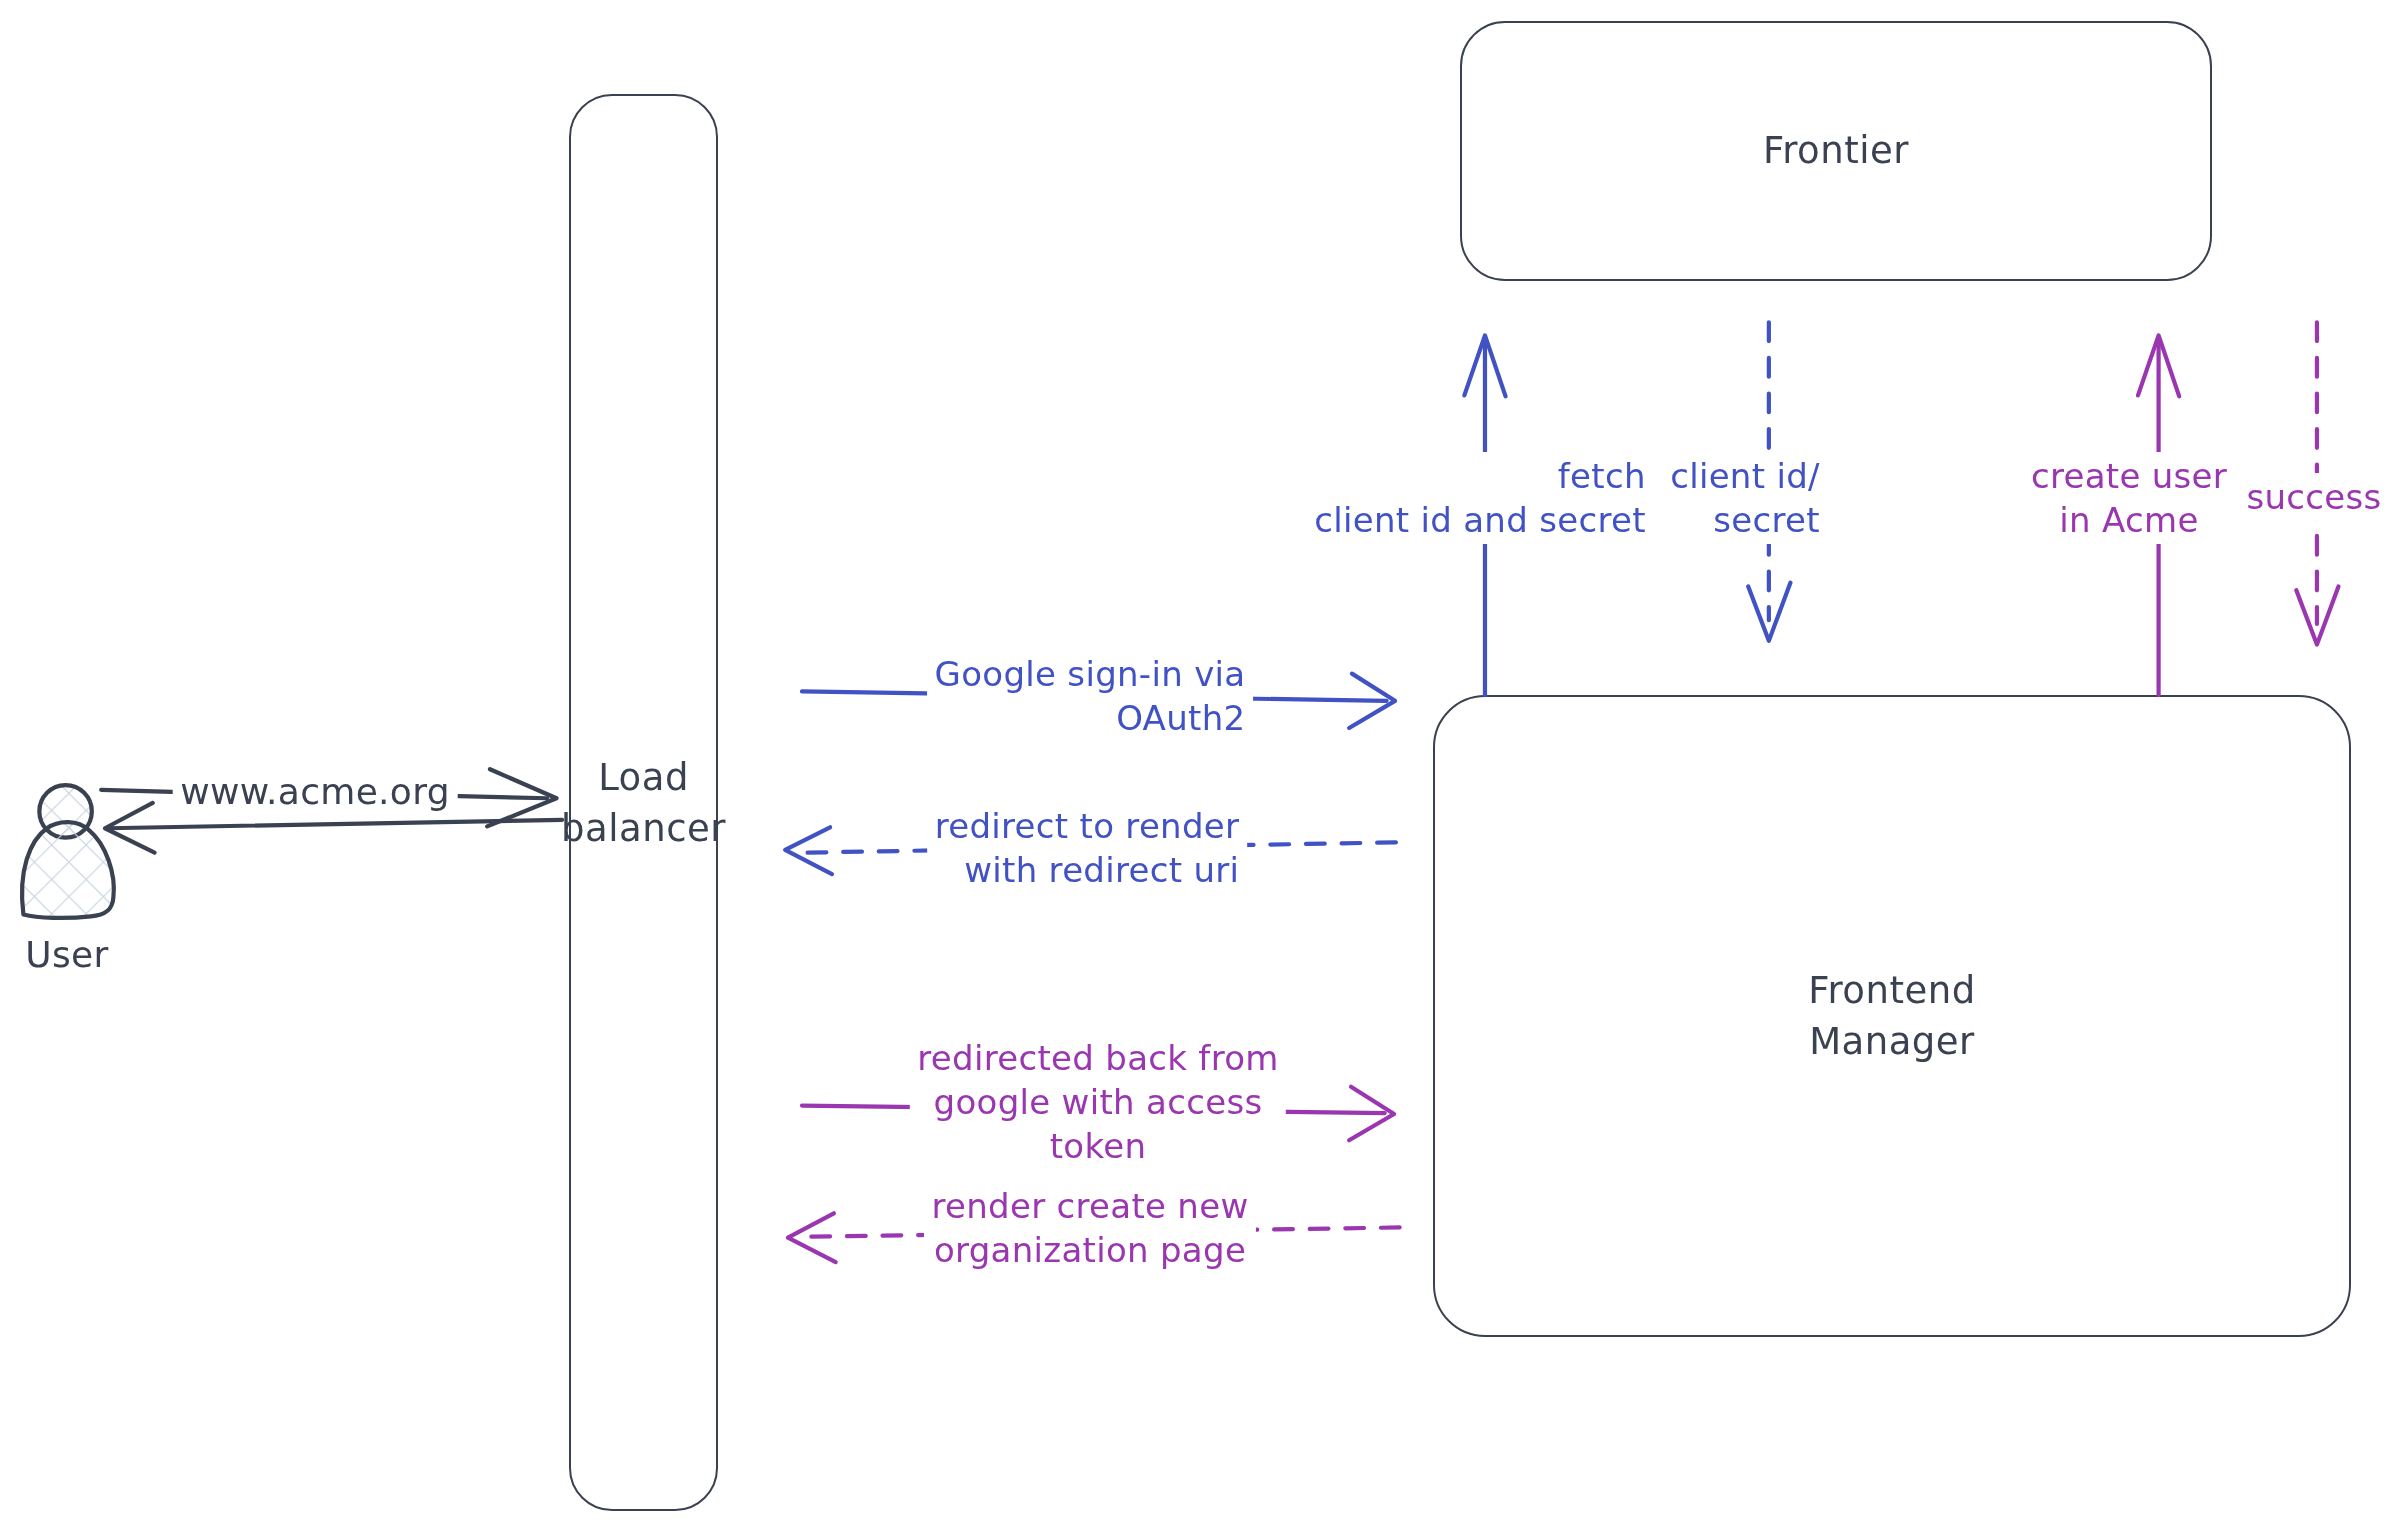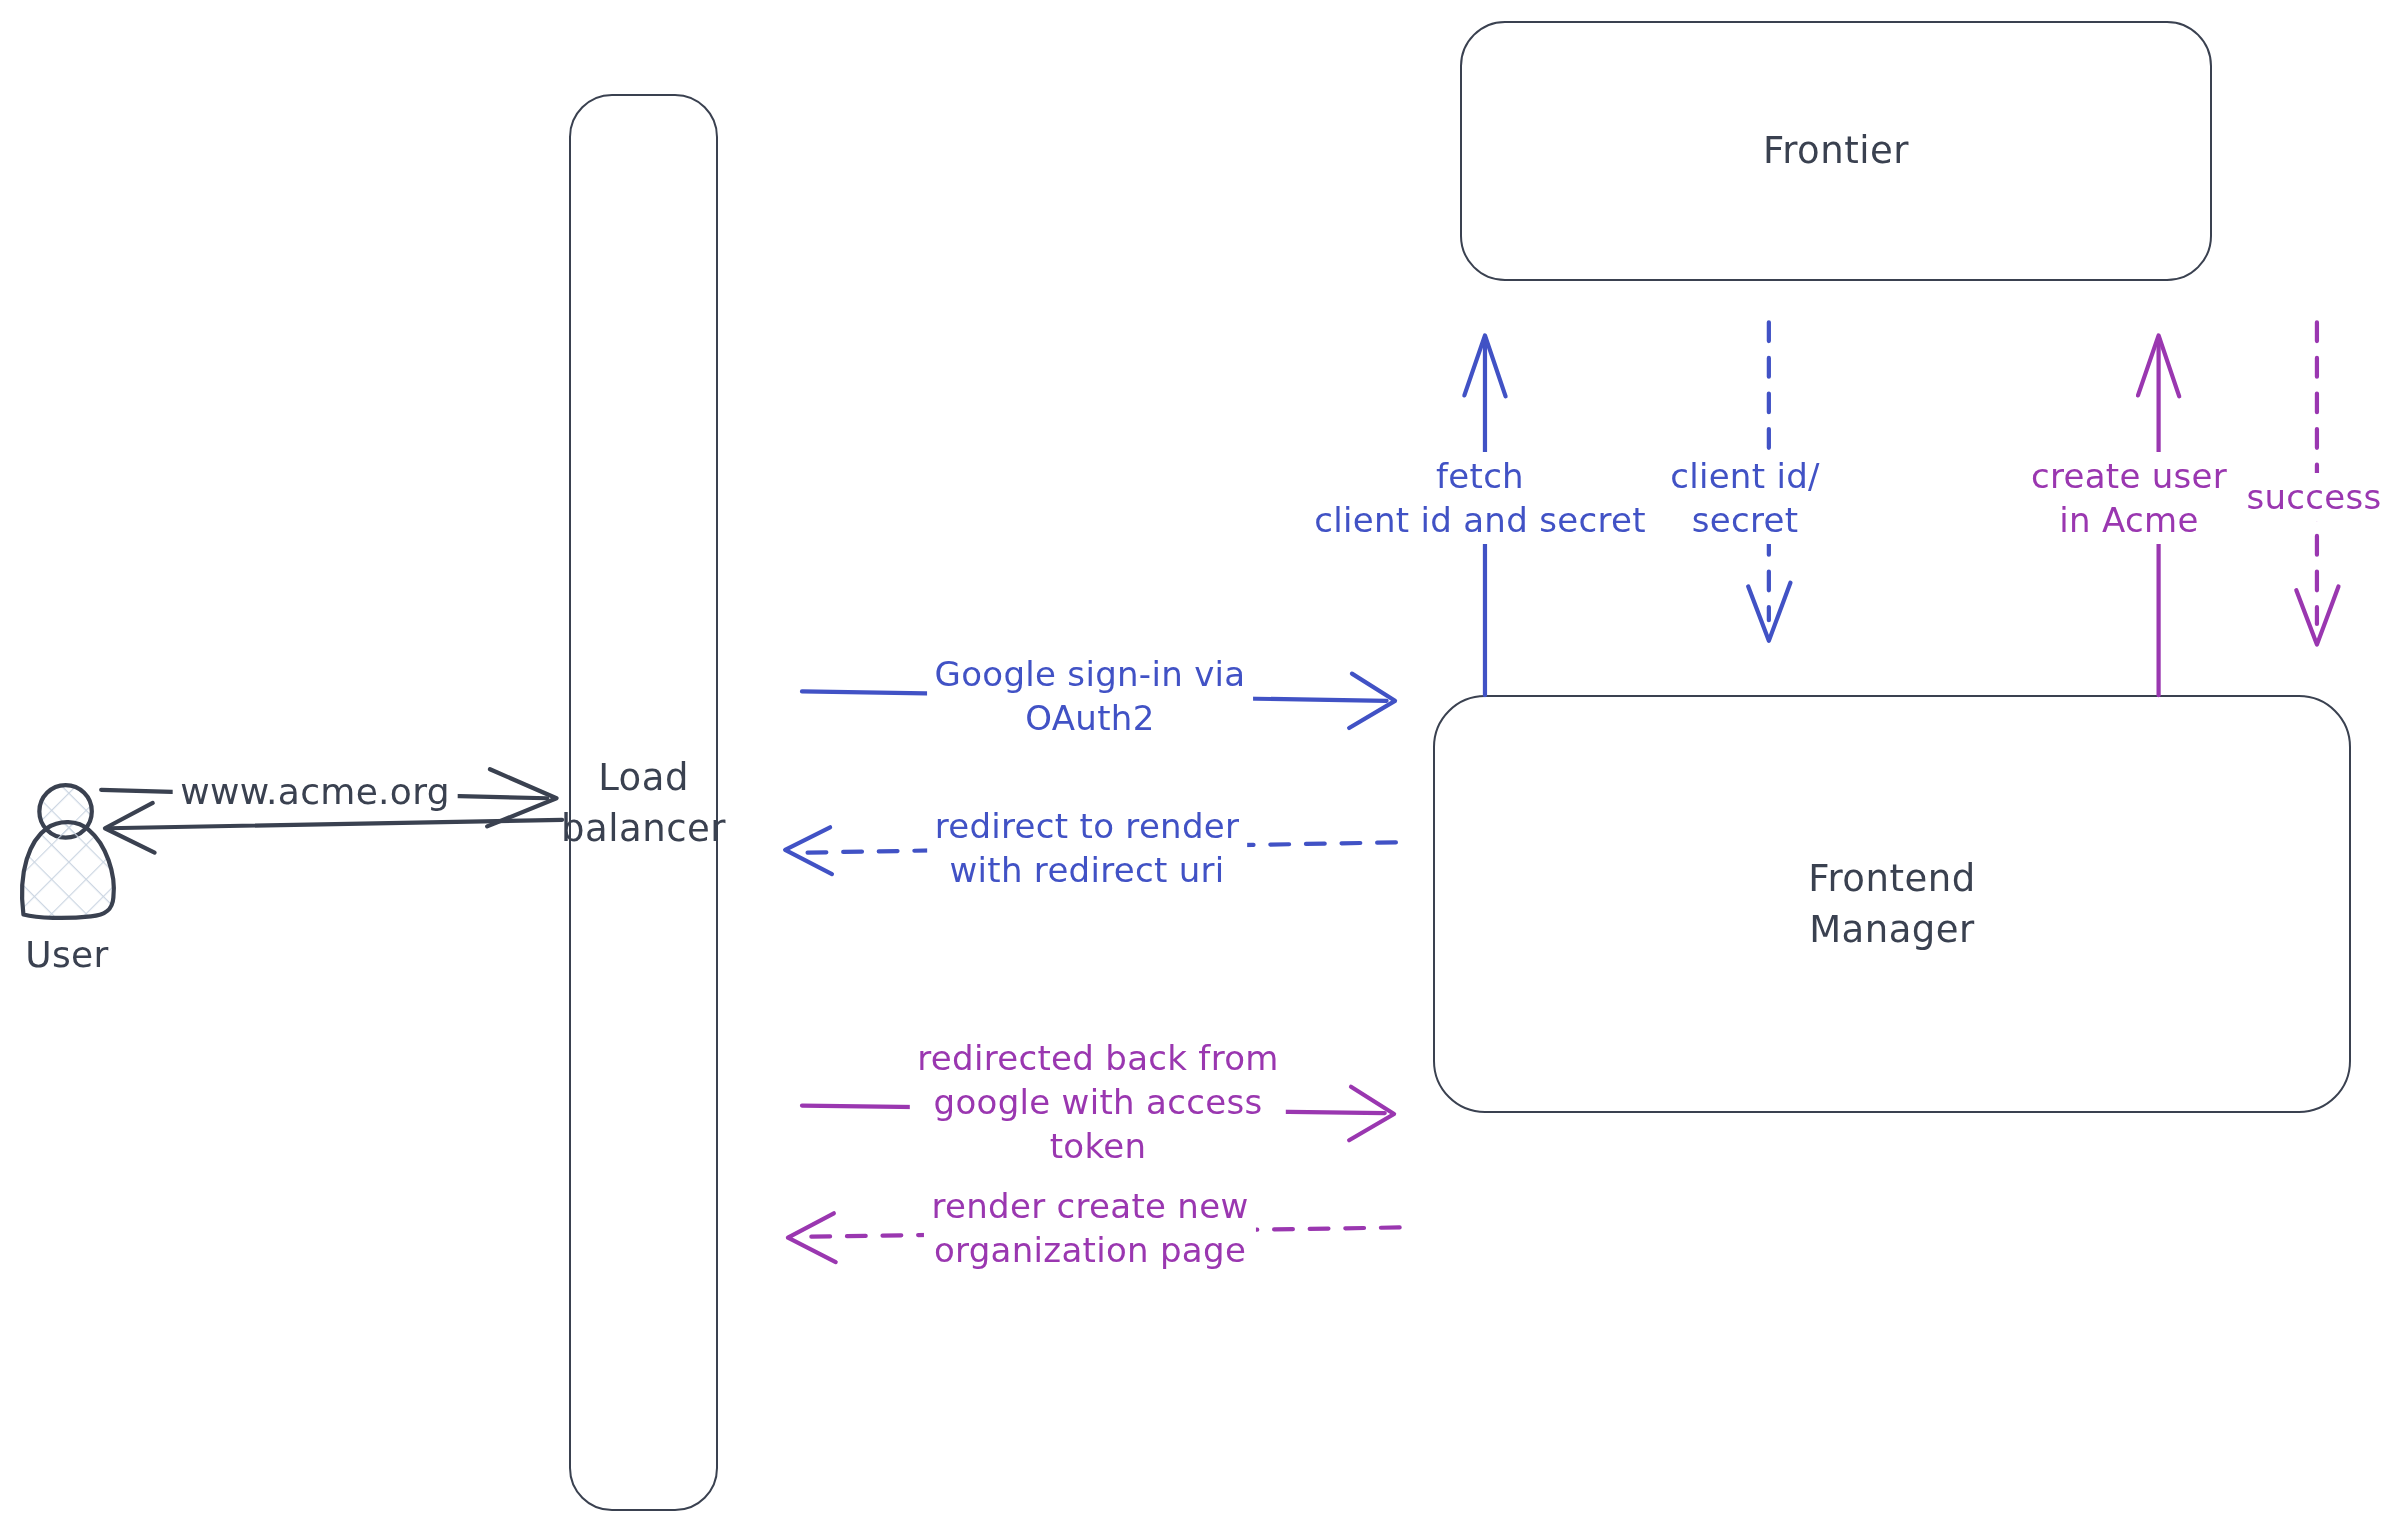--- a/index.html
+++ b/index.html
@@ -22,42 +22,42 @@
   .dash{stroke-dasharray:20 18;}
   .hatch{stroke:var(--hatch);stroke-width:2.5px;fill:none;}
   .figure{stroke-width:6px;}
   
   .lbl{
     position:absolute;transform:translateX(-50%);text-align:center;background:#fff;
     padding:1.9px 7.5px;font-size:34px;line-height:44px;letter-spacing:0.3px;
   }
   .lbl .ln{white-space:nowrap;}
   .ink-text{color:var(--ink);}
-  .blue-text{color:var(--blue);}
+  .blue-text{color:var(--blue);text-align:right;}
   .purple-text{color:var(--purple);}
   .user-label{font-size:36px;}
   .www-label{font-size:36px;}
 </style>
 </head>
 <body>
 
 <div class="stage">
 
   <div class="box" style="left:569px;top:94px;width:149px;height:1417px;border-radius:43px;">
     <div class="box-label">
       <div class="ln">Load</div>
       <div class="ln">balancer</div>
     </div>
   </div>
 
   <div class="box" style="left:1460px;top:20.6px;width:752px;height:260px;border-radius:45px;">
     <div class="box-label">Frontier</div>
   </div>
 
-  <div class="box" style="left:1433px;top:695px;width:918px;height:418px;border-radius:52px;">
+  <div class="box" style="left:1433px;top:695px;width:918px;height:642px;border-radius:52px;">
     <div class="box-label">
       <div class="ln">Frontend</div>
       <div class="ln">Manager</div>
     </div>
   </div>
 
   <svg class="overlay" viewBox="0 0 2567 1633">
     <defs>
       <pattern id="xh" width="26" height="26" patternUnits="userSpaceOnUse" patternTransform="rotate(45)">
         <path class="hatch" d="M0 0H26M0 0V26"></path>

